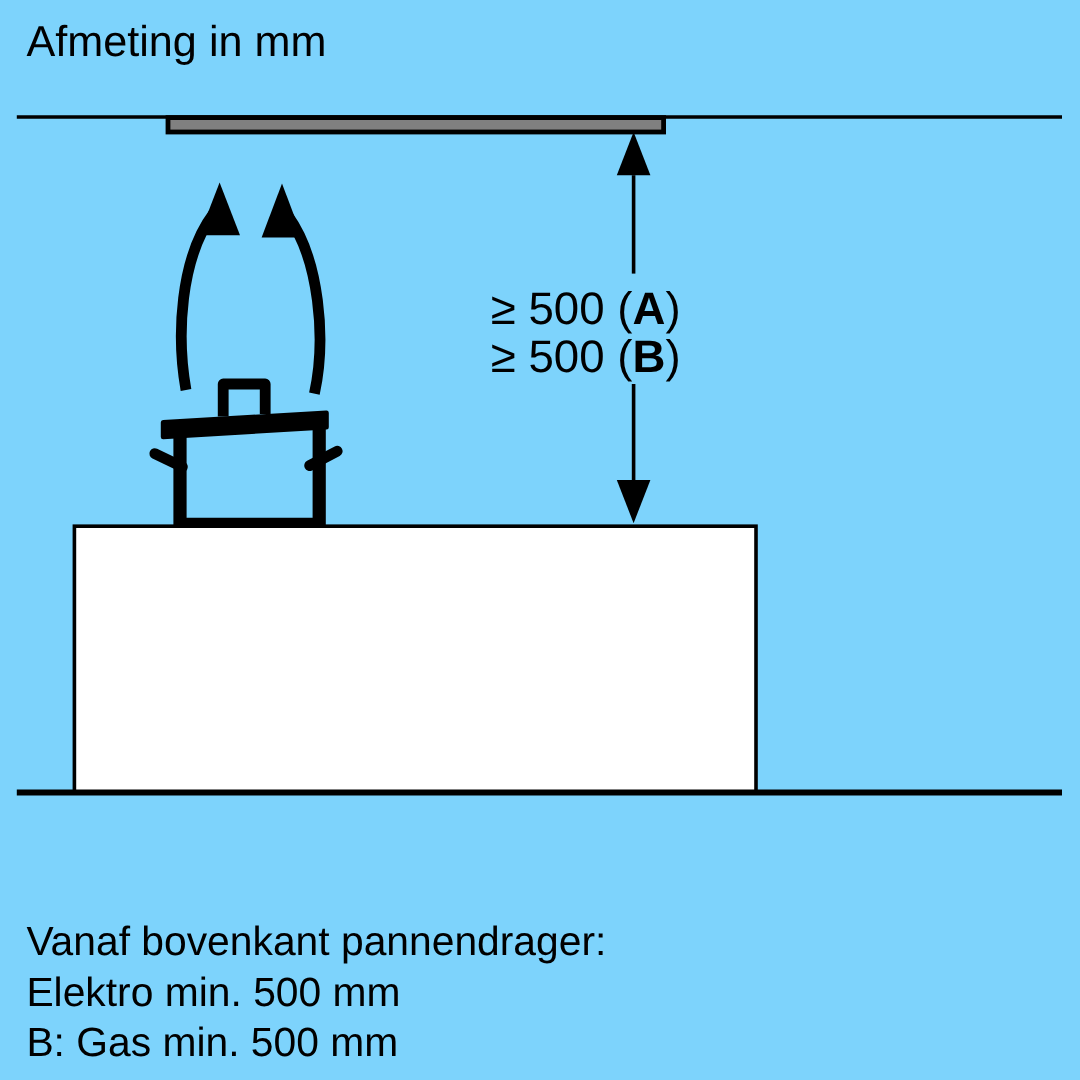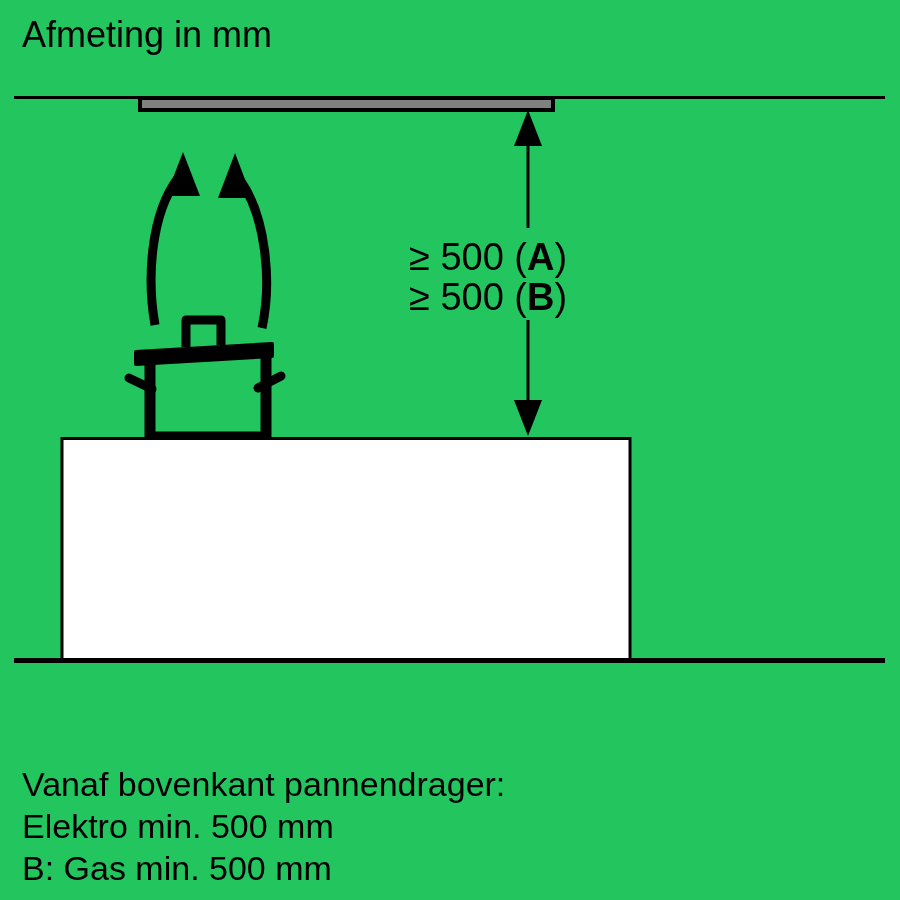--- a/index.html
+++ b/index.html
@@ -9,21 +9,21 @@
     background: #ffffff;
   }
   body {
     font-family: "Liberation Sans", sans-serif;
     color: #000000;
   }
   #page {
     position: relative;
     width: 900px;
     height: 900px;
-    background: #22c55e;
+    background: #7dd3fc;
     overflow: hidden;
   }
   #diagram {
     position: absolute;
     left: 0;
     top: 0;
     width: 900px;
     height: 900px;
     display: block;
   }

